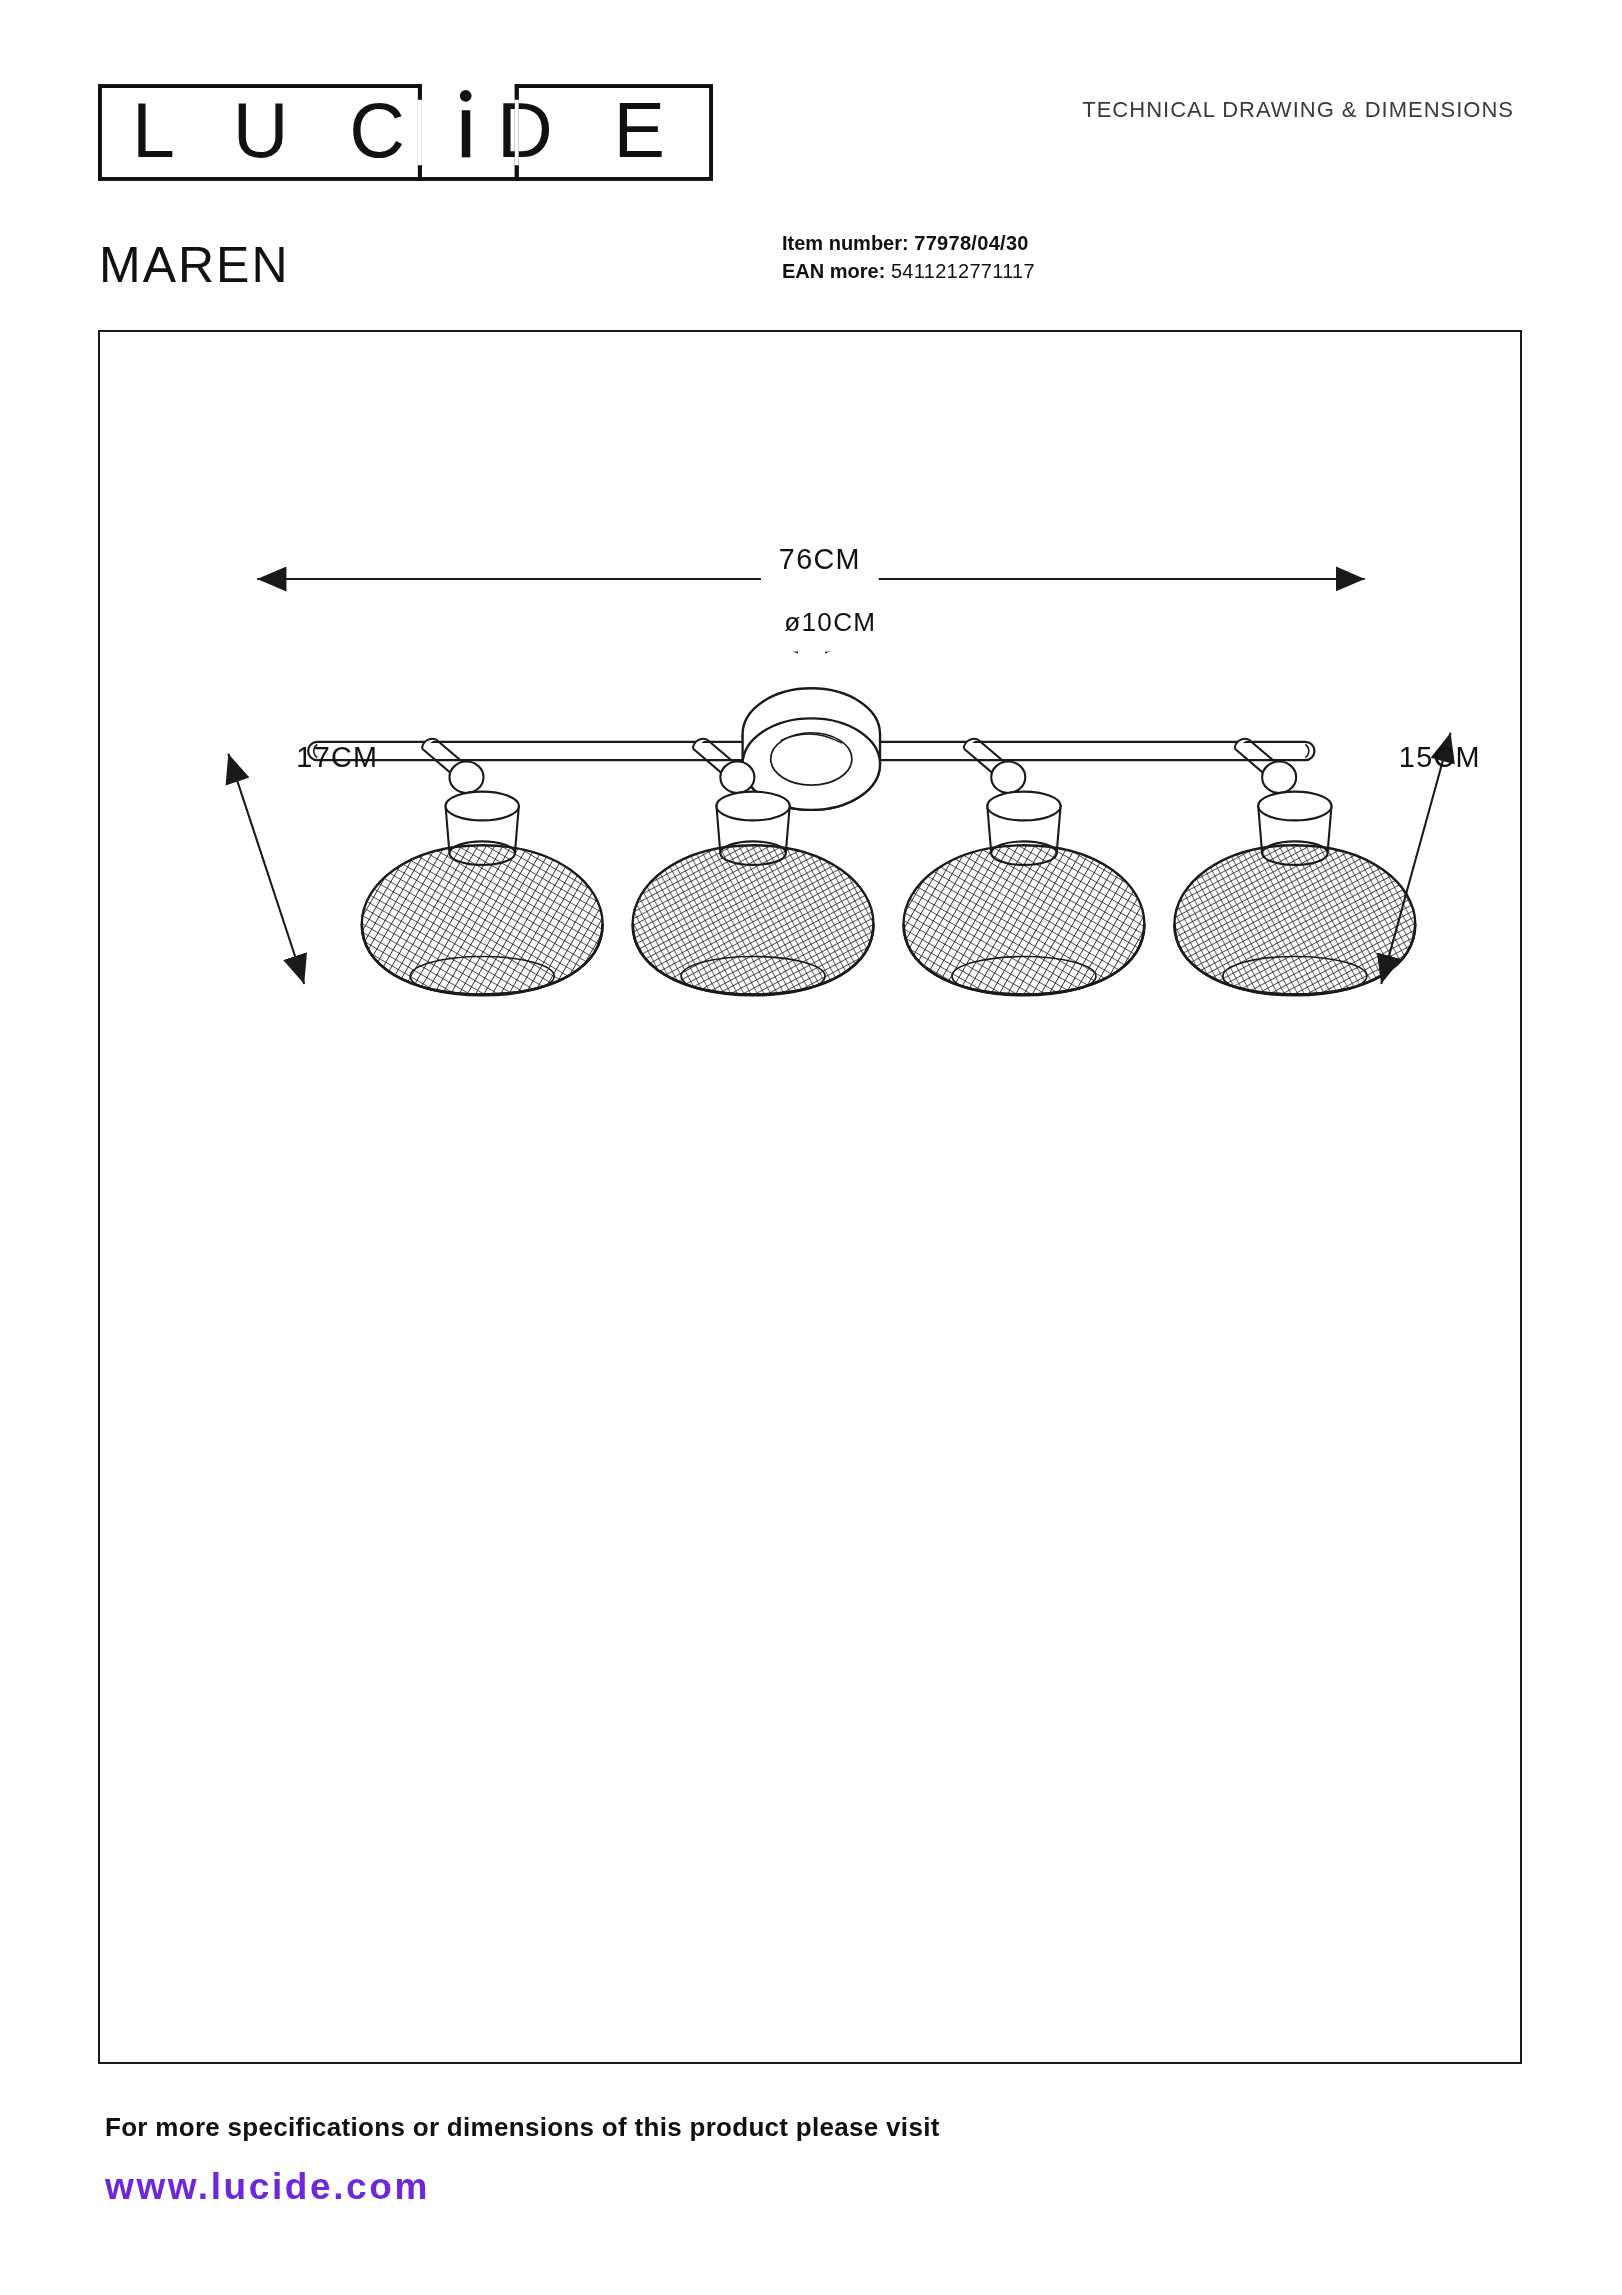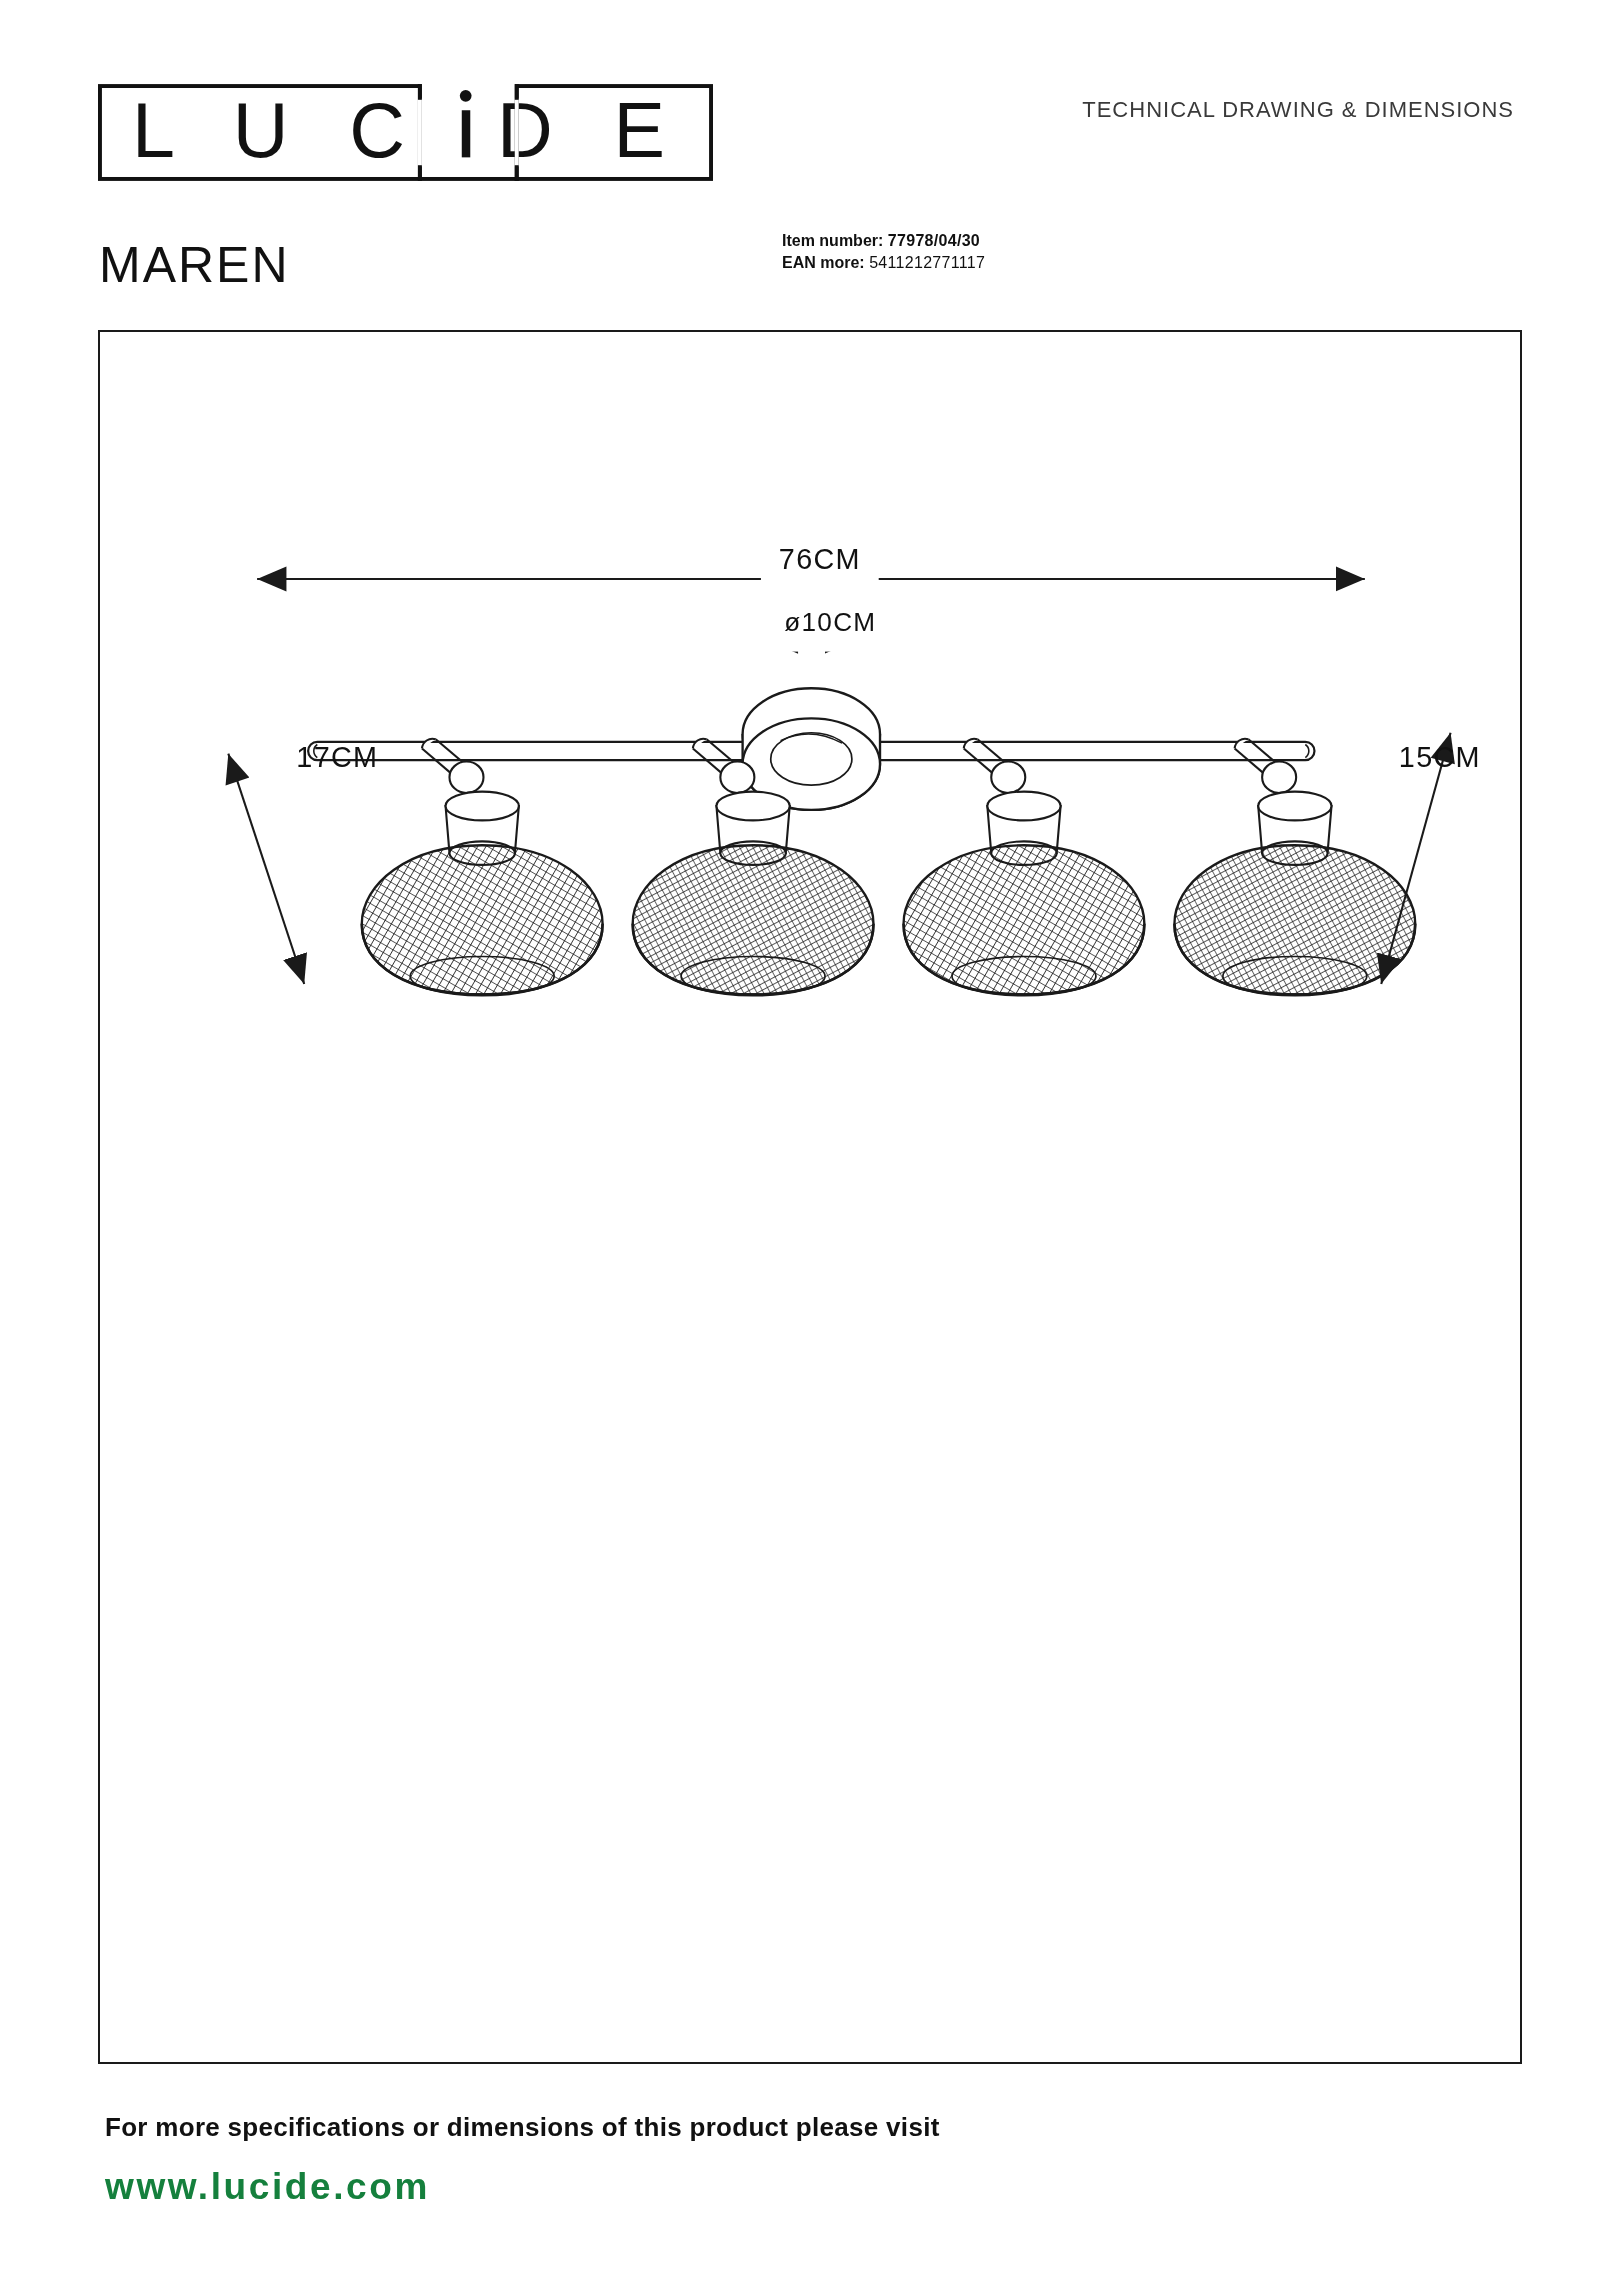--- a/index.html
+++ b/index.html
@@ -51,21 +51,21 @@
     top: 236px;
     font-size: 50px;
     font-weight: 400;
     letter-spacing: 2px;
     color: #111;
   }
   .meta {
     position: absolute;
     left: 782px;
     top: 230px;
-    font-size: 16px;
+    font-size: 20px;
     line-height: 1.38;
     color: #111;
   }
   .meta .lbl { font-weight: 700; }
   .meta .val { font-weight: 700; letter-spacing: 0.3px;}
   .meta .val-light { font-weight: 400; letter-spacing: 0.3px;}
 
   
   .frame {
     position: absolute;
@@ -97,21 +97,21 @@
     letter-spacing: 0.3px;
     color: #111;
   }
   .footer-line2 {
     position: absolute;
     left: 105px;
     top: 2166px;
     font-size: 37px;
     font-weight: 700;
     letter-spacing: 2.6px;
-    color: #15803d;
+    color: #6d28d9;
   }
 </style>
 </head>
 <body>
 
 <div class="header">
 
   <div class="logo-box">
     <svg class="logo-svg" width="615" height="97" viewBox="0 0 940 148" xmlns="http://www.w3.org/2000/svg">
 

